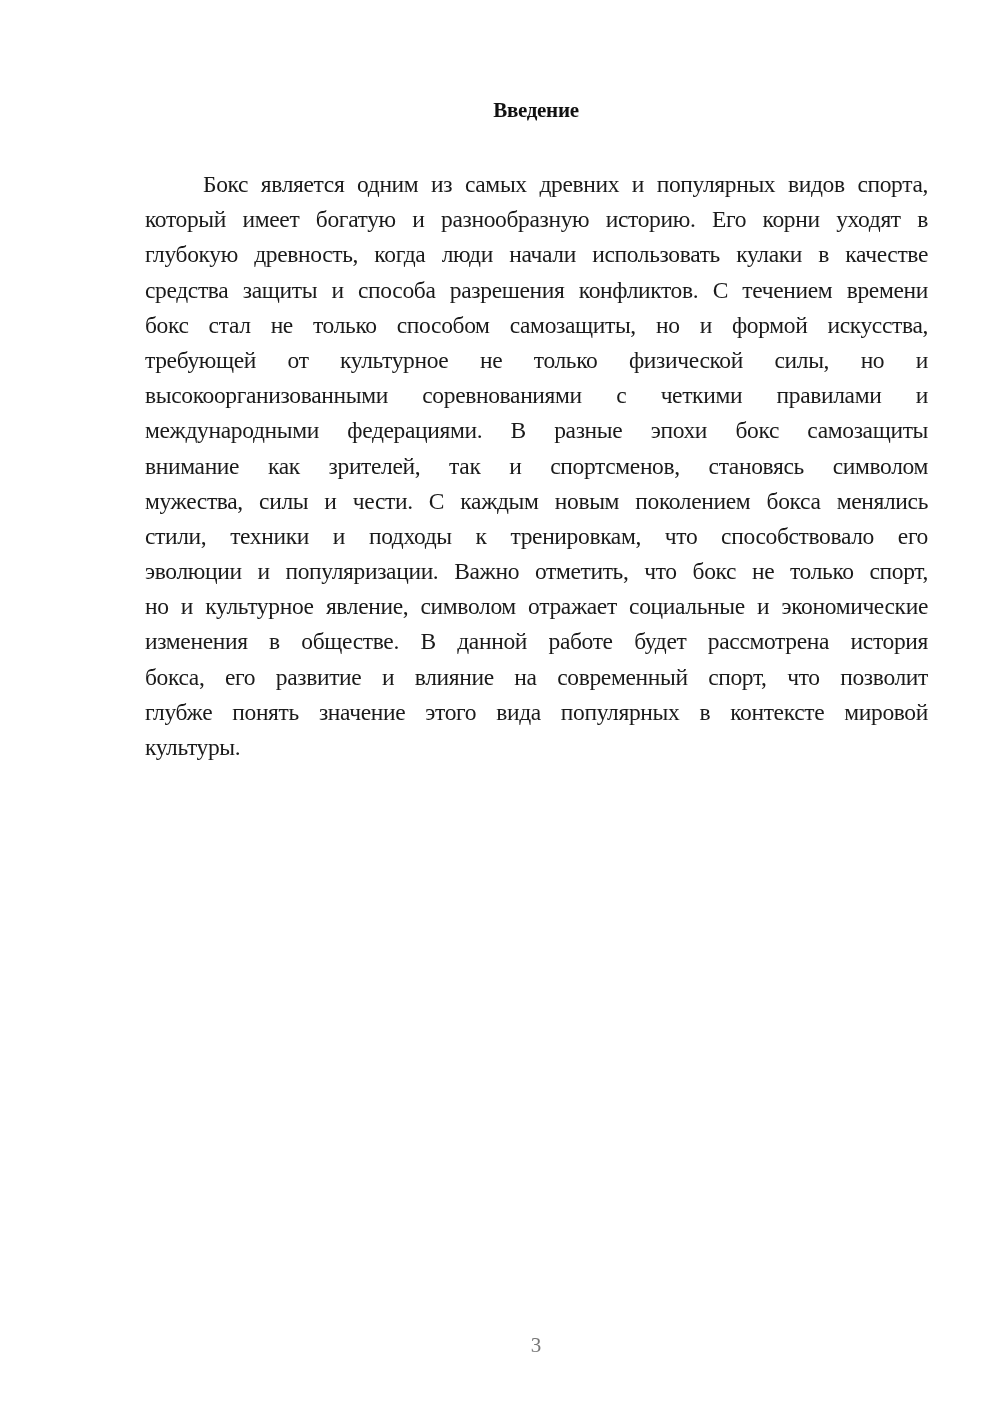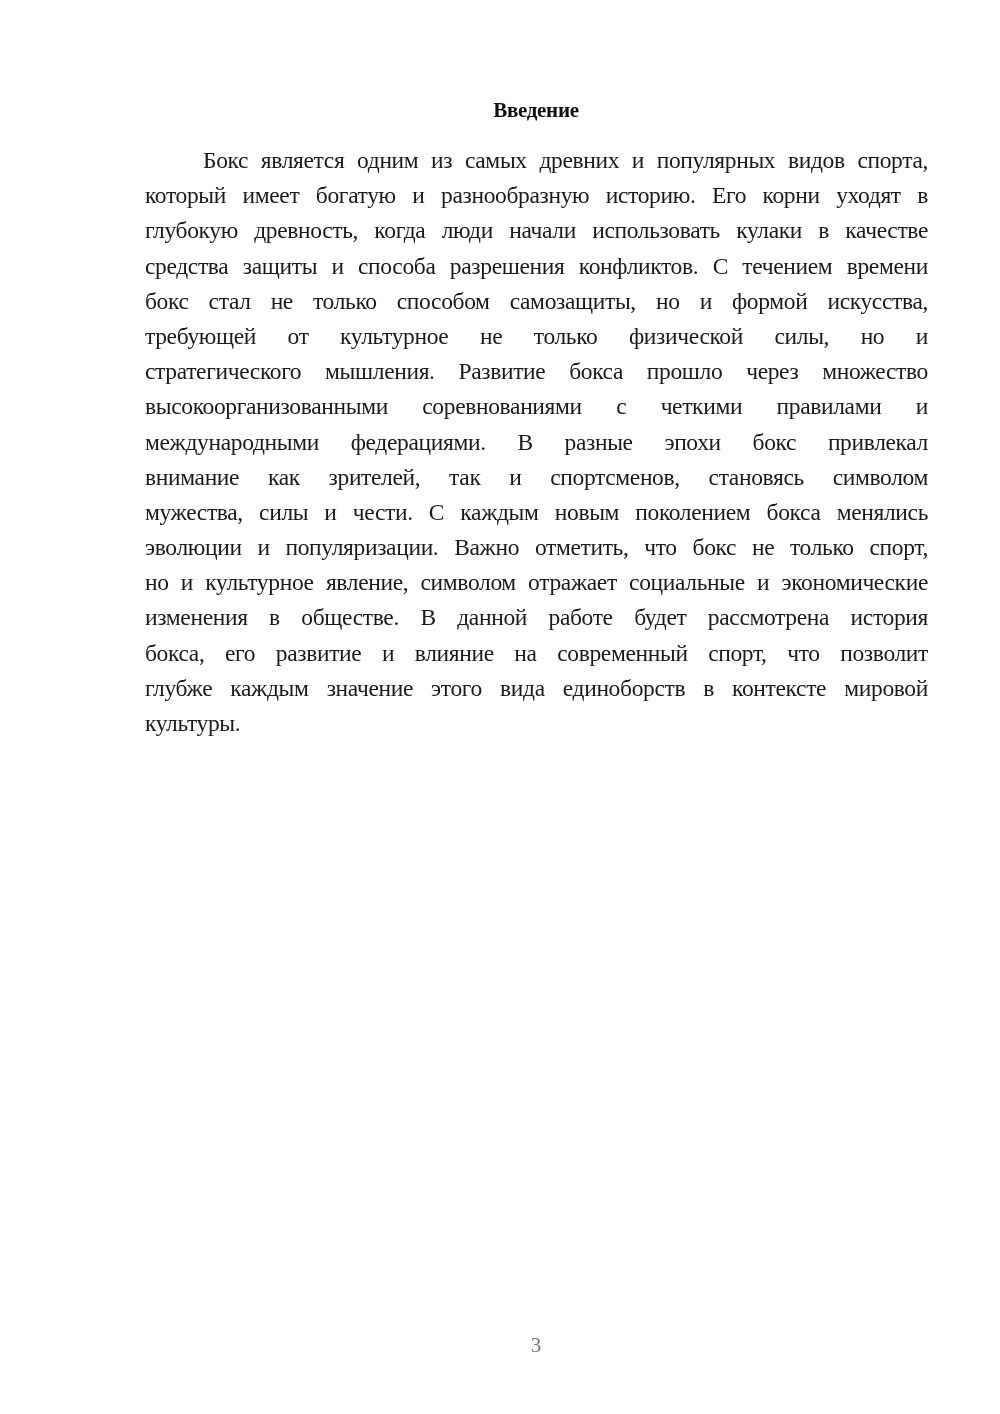--- a/index.html
+++ b/index.html
@@ -45,20 +45,21 @@
     height: 35.2px;
     line-height: 35.2px;
     text-align: justify;
     text-align-last: justify;
     white-space: nowrap;
     letter-spacing: -0.35px;
     word-spacing: 0px;
   }
   .line.first {
     padding-left: 58px;
+    margin-top: 24px;
   }
   .line.last {
     text-align-last: left;
   }
   .page-number {
     position: absolute;
     top: 1333px;
     left: 0;
     width: 1072px;
     text-align: center;
@@ -72,27 +73,27 @@
 <div class="page">
   <div class="heading">Введение</div>
 
   <div class="body-text">
     <span class="line first">Бокс является одним из самых древних и популярных видов спорта,</span>
     <span class="line">который имеет богатую и разнообразную историю. Его корни уходят в</span>
     <span class="line">глубокую древность, когда люди начали использовать кулаки в качестве</span>
     <span class="line">средства защиты и способа разрешения конфликтов. С течением времени</span>
     <span class="line">бокс стал не только способом самозащиты, но и формой искусства,</span>
     <span class="line">требующей от культурное не только физической силы, но и</span>
-    <span class="line">стратегического мышления. Развитие бокса прошло через множество</span>
     <span class="line">высокоорганизованными соревнованиями с четкими правилами и</span>
-    <span class="line">международными федерациями. В разные эпохи бокс привлекал</span>
+    <span class="line">международными федерациями. В разные эпохи бокс самозащиты</span>
     <span class="line">внимание как зрителей, так и спортсменов, становясь символом</span>
     <span class="line">мужества, силы и чести. С каждым новым поколением бокса менялись</span>
+    <span class="line">стили, техники и подходы к тренировкам, что способствовало его</span>
     <span class="line">эволюции и популяризации. Важно отметить, что бокс не только спорт,</span>
     <span class="line">но и культурное явление, символом отражает социальные и экономические</span>
     <span class="line">изменения в обществе. В данной работе будет рассмотрена история</span>
     <span class="line">бокса, его развитие и влияние на современный спорт, что позволит</span>
-    <span class="line">глубже каждым значение этого вида единоборств в контексте мировой</span>
+    <span class="line">глубже понять значение этого вида популярных в контексте мировой</span>
     <span class="line last">культуры.</span>
   </div>
 
   <div class="page-number">3</div>
 </div>
 
 </body></html>

